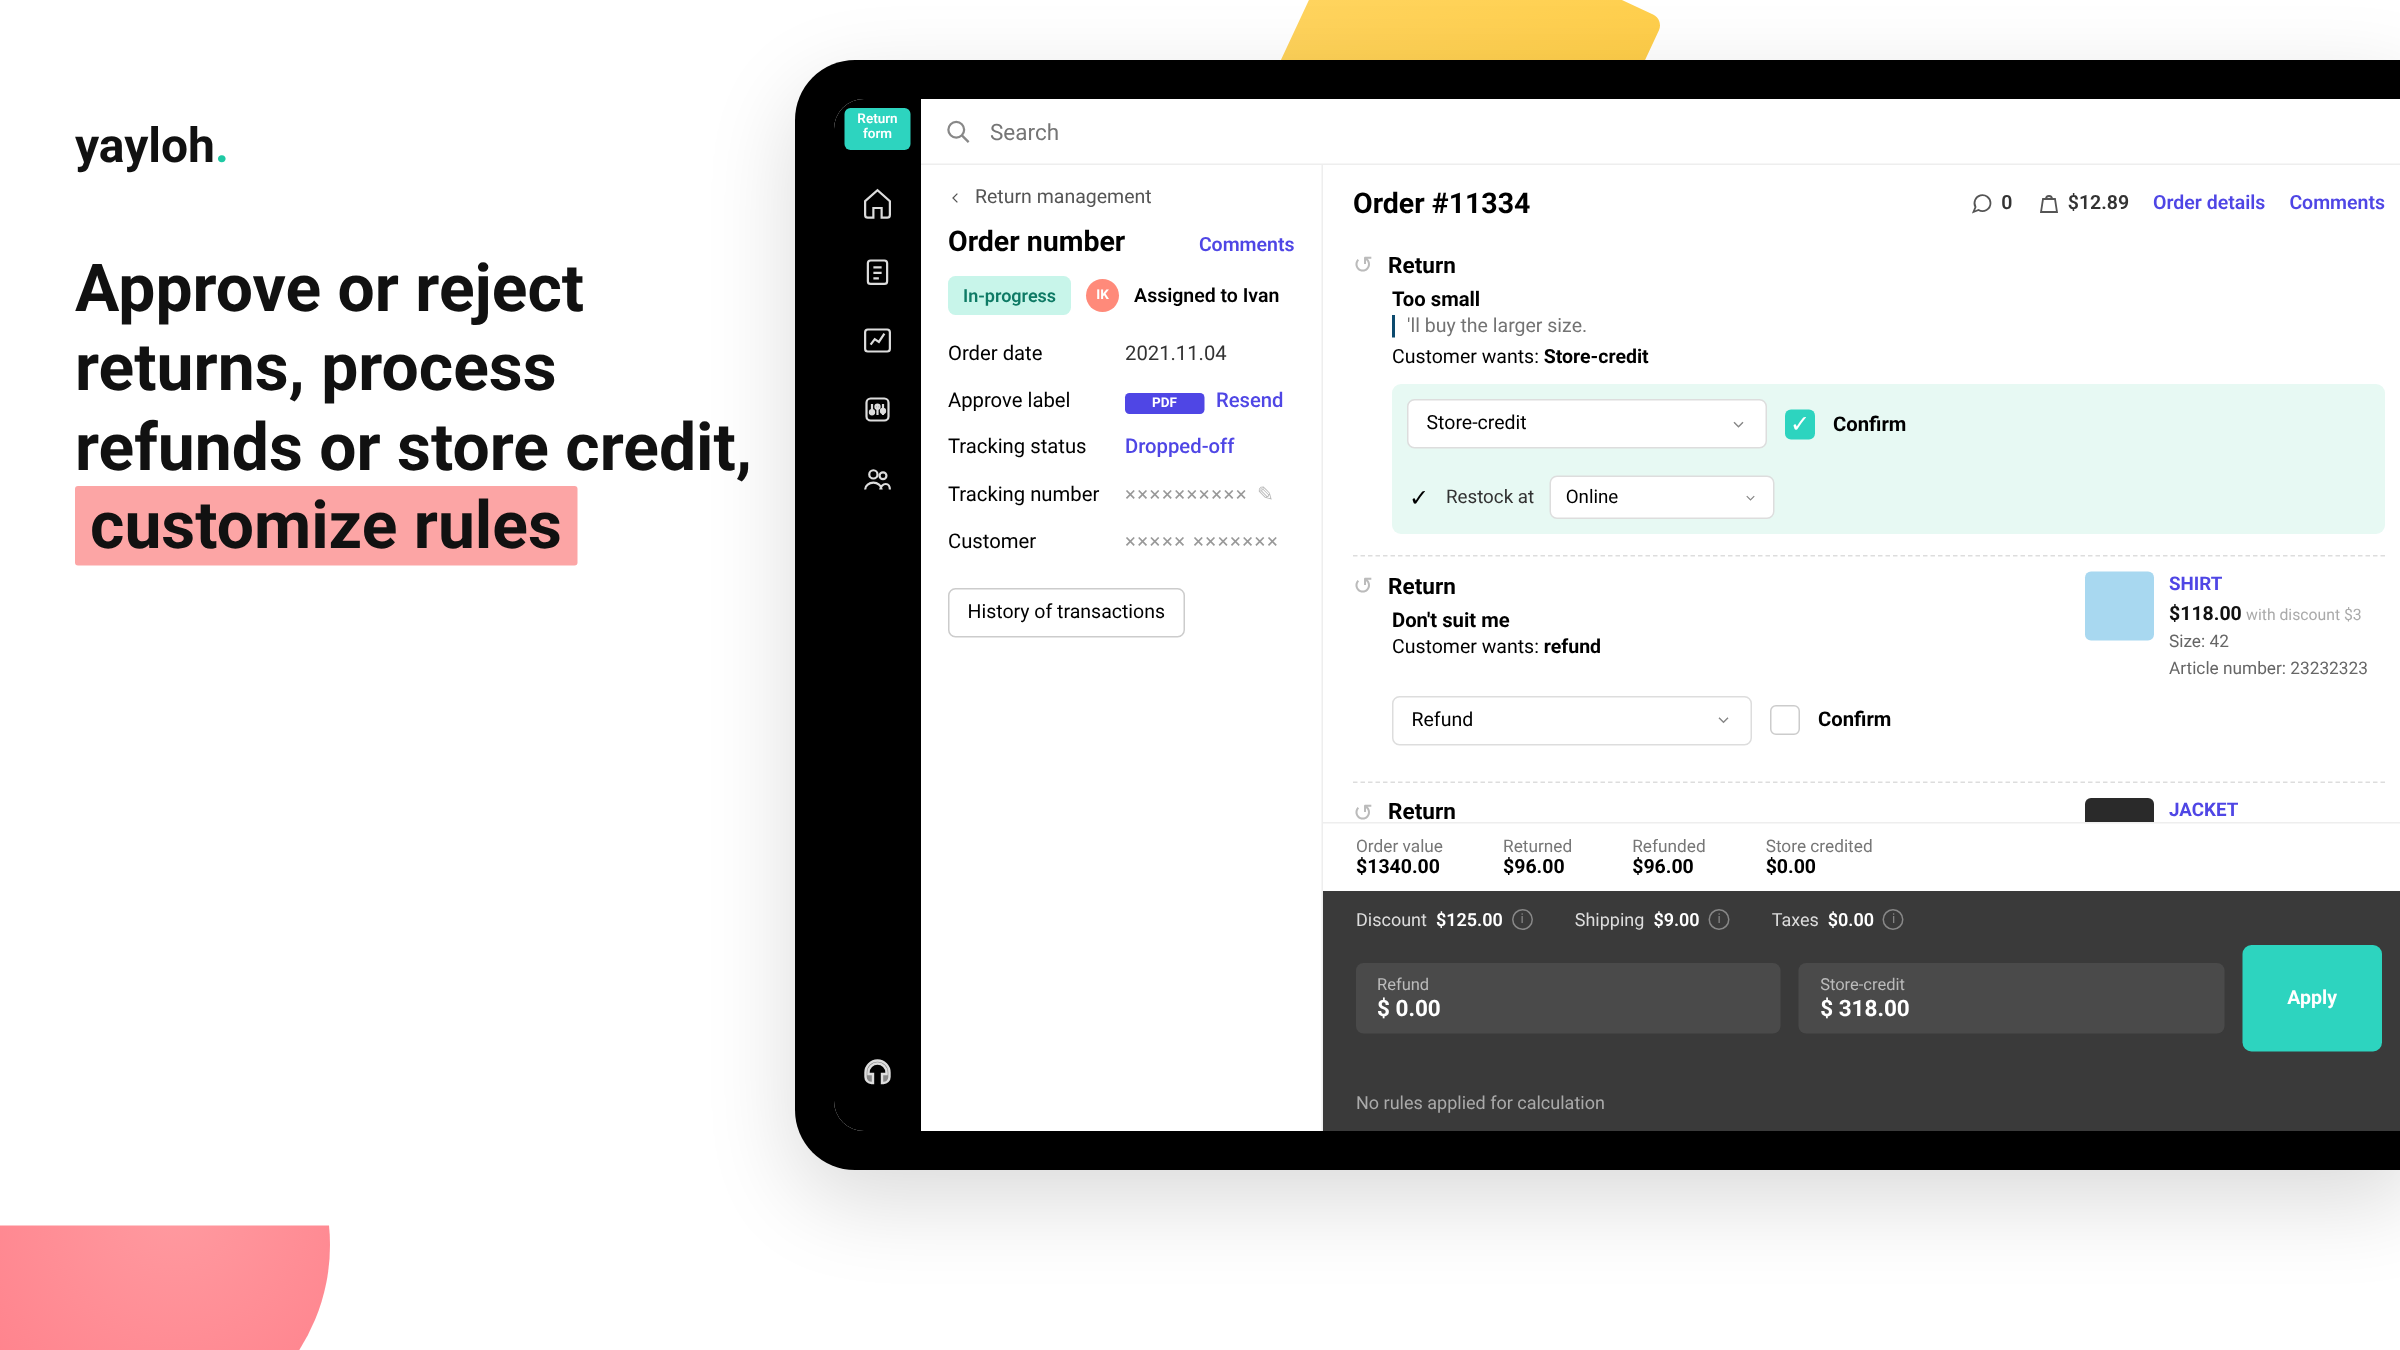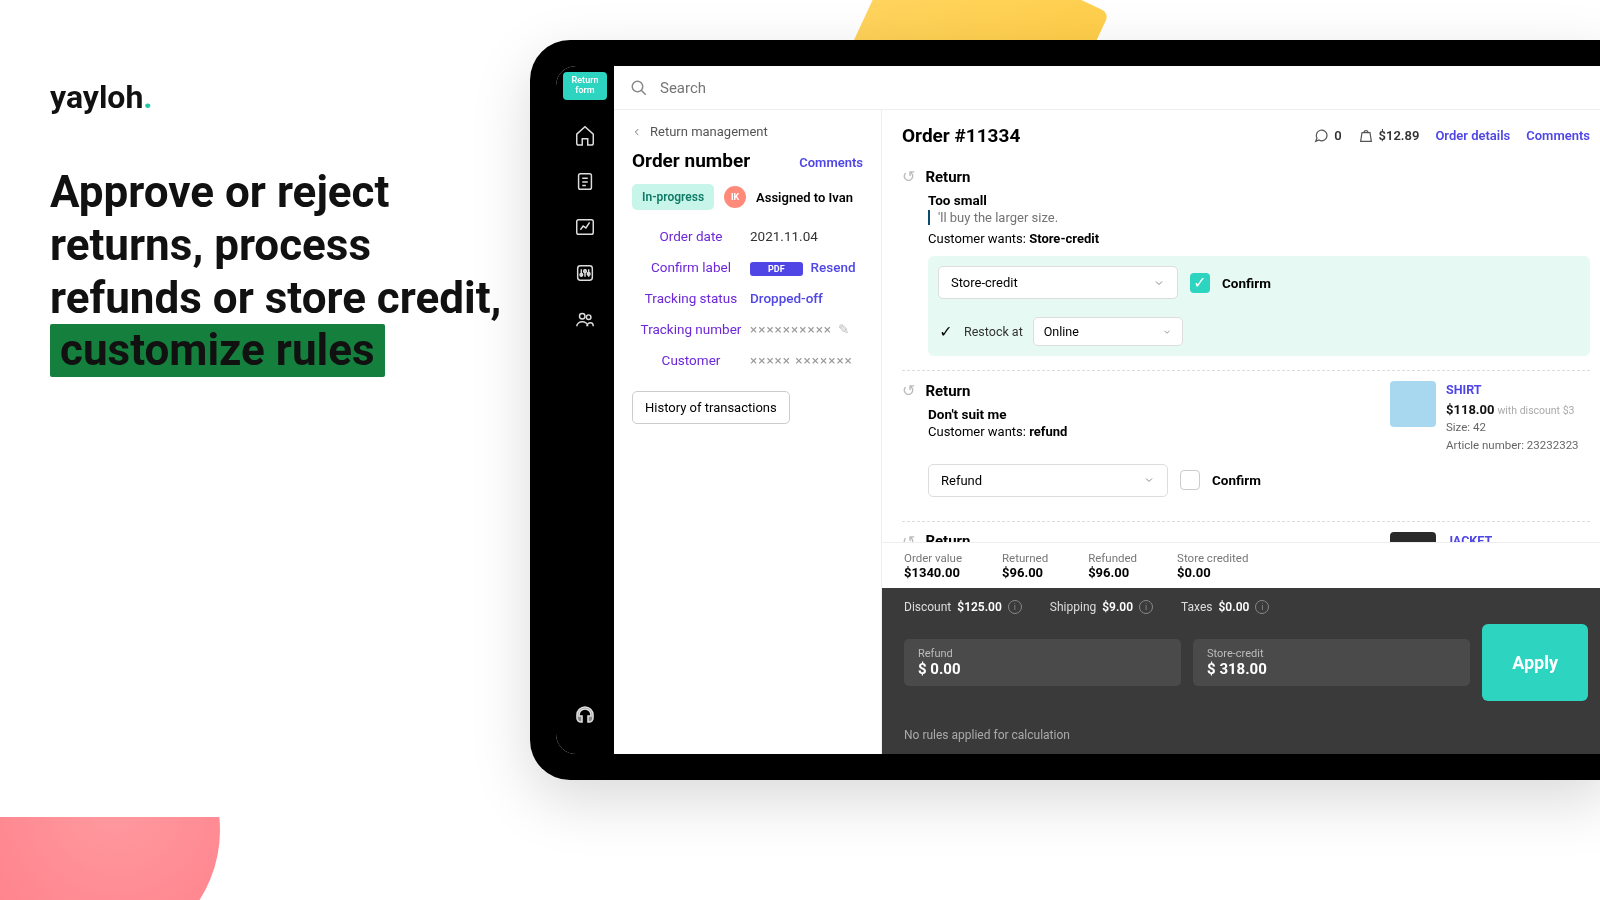--- a/index.html
+++ b/index.html
@@ -3,21 +3,21 @@
 <meta charset="utf-8">
 <style>
 *{margin:0;padding:0;box-sizing:border-box;font-family:-apple-system,BlinkMacSystemFont,"Segoe UI",Roboto,sans-serif;}
 body{width:1600px;height:900px;background:#fff;position:relative;overflow:hidden;}
 .bg-yellow{position:absolute;top:-40px;left:870px;width:220px;height:140px;background:linear-gradient(135deg,#ffd76a,#ffca3a);transform:rotate(25deg);border-radius:8px;z-index:0;}
 .bg-pink{position:absolute;bottom:-60px;left:-40px;width:260px;height:260px;background:radial-gradient(circle at 60% 40%,#ff9aa0,#ff7a85);border-radius:50%;z-index:0;clip-path:polygon(0 45%,100% 45%,100% 100%,0 100%);}
 .hero{position:absolute;left:50px;top:78px;z-index:2;}
 .logo{font-size:32px;font-weight:700;color:#111;}
 .logo-dot{color:#1fc9a4;}
 .tagline{margin-top:50px;font-size:44px;font-weight:700;color:#111;line-height:1.2;max-width:470px;}
-.highlight{display:inline-block;background:#15803d;padding:0 10px;border-radius:2px;}
+.highlight{display:inline-block;background:#fca5a5;padding:0 10px;border-radius:2px;}
 .device{position:absolute;left:530px;top:40px;width:1080px;height:740px;background:#000;border-radius:40px 0 0 40px;z-index:3;padding:26px 0 26px 26px;box-shadow:0 20px 60px rgba(0,0,0,.15);}
 .screen{width:100%;height:100%;background:#fff;border-radius:20px 0 0 20px;overflow:hidden;display:flex;position:relative;}
 .sidebar{width:58px;background:#000;display:flex;flex-direction:column;align-items:center;padding-top:6px;position:relative;flex-shrink:0;}
 .return-form-tab{background:#2dd4bf;color:#fff;font-size:9px;font-weight:600;text-align:center;padding:4px 3px;border-radius:4px;margin-bottom:12px;line-height:1.1;width:44px;}
 .side-icon{width:34px;height:34px;margin:6px 0;display:flex;align-items:center;justify-content:center;color:#ccc;cursor:pointer;}
 .side-icon svg{width:22px;height:22px;stroke:#ddd;fill:none;stroke-width:1.6;}
 .side-bottom{position:absolute;bottom:14px;}
 .side-bottom svg{width:24px;height:24px;fill:#888;}
 .main{flex:1;display:flex;flex-direction:column;min-width:0;}
 .searchbar{height:44px;border-bottom:1px solid #eee;display:flex;align-items:center;padding:0 16px;gap:12px;color:#888;}
@@ -28,21 +28,21 @@
 .breadcrumb{font-size:13px;color:#555;display:flex;align-items:center;gap:8px;margin-bottom:10px;}
 .breadcrumb svg{width:10px;height:10px;stroke:#555;fill:none;stroke-width:2;}
 .pl-header{display:flex;justify-content:space-between;align-items:baseline;margin-bottom:12px;}
 .pl-title{font-size:19px;font-weight:700;}
 .comments-link{color:#4f46e5;font-size:13px;font-weight:600;cursor:pointer;}
 .status-row{display:flex;align-items:center;gap:10px;margin-bottom:18px;}
 .status-badge{background:#c8f5ea;color:#0e7a65;font-size:12px;font-weight:600;padding:6px 10px;border-radius:5px;}
 .avatar{width:22px;height:22px;border-radius:50%;background:#ff8a7a;color:#fff;font-size:9px;font-weight:700;display:flex;align-items:center;justify-content:center;}
 .assigned{font-size:13px;font-weight:600;}
 .kv{display:flex;align-items:center;margin-bottom:15px;font-size:13.5px;}
-.kv-label{width:118px;color:#6d28d9;text-align:center;}
+.kv-label{width:118px;color:#000000;}
 .kv-value{color:#333;}
 .pdf-badge{background:#4f46e5;color:#fff;font-size:9px;font-weight:700;padding:2px 18px;border-radius:3px;margin-right:8px;}
 .link-blue{color:#4f46e5;font-weight:500;cursor:pointer;}
 .masked{color:#999;letter-spacing:1px;}
 .edit-pen{color:#bbb;margin-left:6px;cursor:pointer;}
 .hist-btn{border:1px solid #ccc;background:#fff;padding:8px 12px;font-size:13px;border-radius:5px;margin-top:8px;cursor:pointer;}
 .panel-right{flex:1;display:flex;flex-direction:column;min-width:0;}
 .pr-header{display:flex;justify-content:space-between;align-items:center;padding:14px 20px 10px;}
 .pr-title{font-size:19px;font-weight:700;}
 .pr-meta{display:flex;align-items:center;gap:16px;font-size:13px;}
@@ -88,21 +88,21 @@
 .total-val{font-weight:700;font-size:13px;}
 .dark-footer{background:#3a3a3a;color:#ddd;padding:12px 22px;}
 .df-row1{display:flex;gap:28px;font-size:12px;margin-bottom:10px;align-items:center;}
 .df-item{display:flex;align-items:flex-start;gap:6px;}
 .df-item .val{color:#fff;font-weight:600;}
 .info-circle{width:14px;height:14px;border-radius:50%;border:1px solid #888;display:inline-flex;align-items:center;justify-content:center;font-size:9px;color:#888;}
 .df-row2{display:flex;gap:12px;align-items:center;}
 .amount-box{background:#4a4a4a;border-radius:5px;padding:8px 14px;flex:1;}
 .amount-label{font-size:11px;color:#bbb;}
 .amount-val{font-size:15px;font-weight:700;color:#fff;}
-.apply-btn{background:#2dd4bf;color:#fff;font-weight:700;font-size:18px;border:none;border-radius:6px;padding:28px 30px;cursor:pointer;}
+.apply-btn{background:#2dd4bf;color:#fff;font-weight:700;font-size:13px;border:none;border-radius:6px;padding:28px 30px;cursor:pointer;}
 .rules-note{font-size:12px;color:#aaa;margin-top:27px;}
 </style>
 </head>
 <body>
 
 <div class="bg-yellow"></div>
 <div class="bg-pink"></div>
 
 <div class="hero">
   <div class="logo"><span>yayloh</span><span class="logo-dot">.</span></div>
@@ -180,21 +180,21 @@
       <div class="status-row">
         <span class="status-badge">In-progress</span>
         <span class="avatar">IK</span>
         <span class="assigned">Assigned to Ivan</span>
       </div>
       <div class="kv">
               <span class="kv-label">Order date</span>
               <span class="kv-value">2021.11.04</span>
             </div>
       <div class="kv">
-              <span class="kv-label">Confirm label</span>
+              <span class="kv-label">Approve label</span>
               <span><span class="pdf-badge">PDF</span><span class="link-blue">Resend</span></span>
             </div>
       <div class="kv">
               <span class="kv-label">Tracking status</span>
               <span class="link-blue">Dropped-off</span>
             </div>
       <div class="kv">
               <span class="kv-label">Tracking number</span>
               <span class="masked">××××××××××</span>
               <span class="edit-pen">✎</span>

